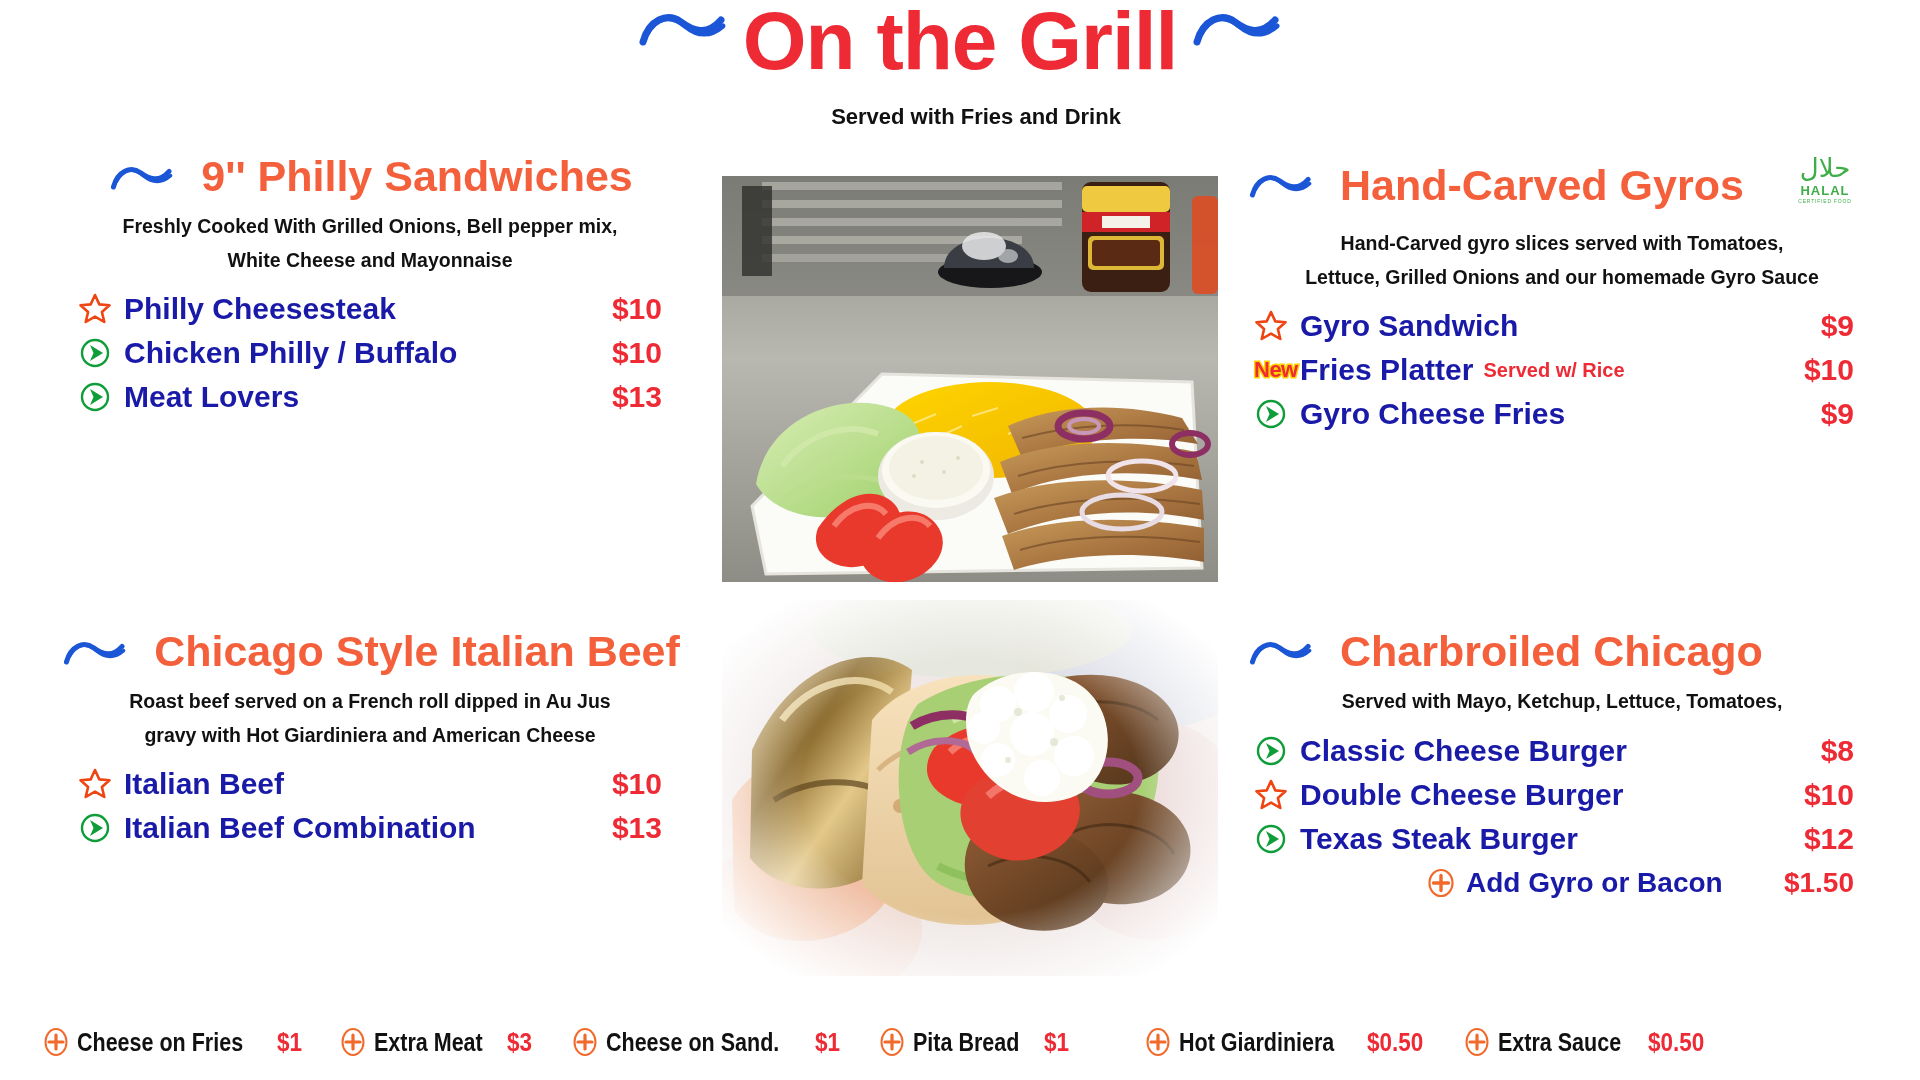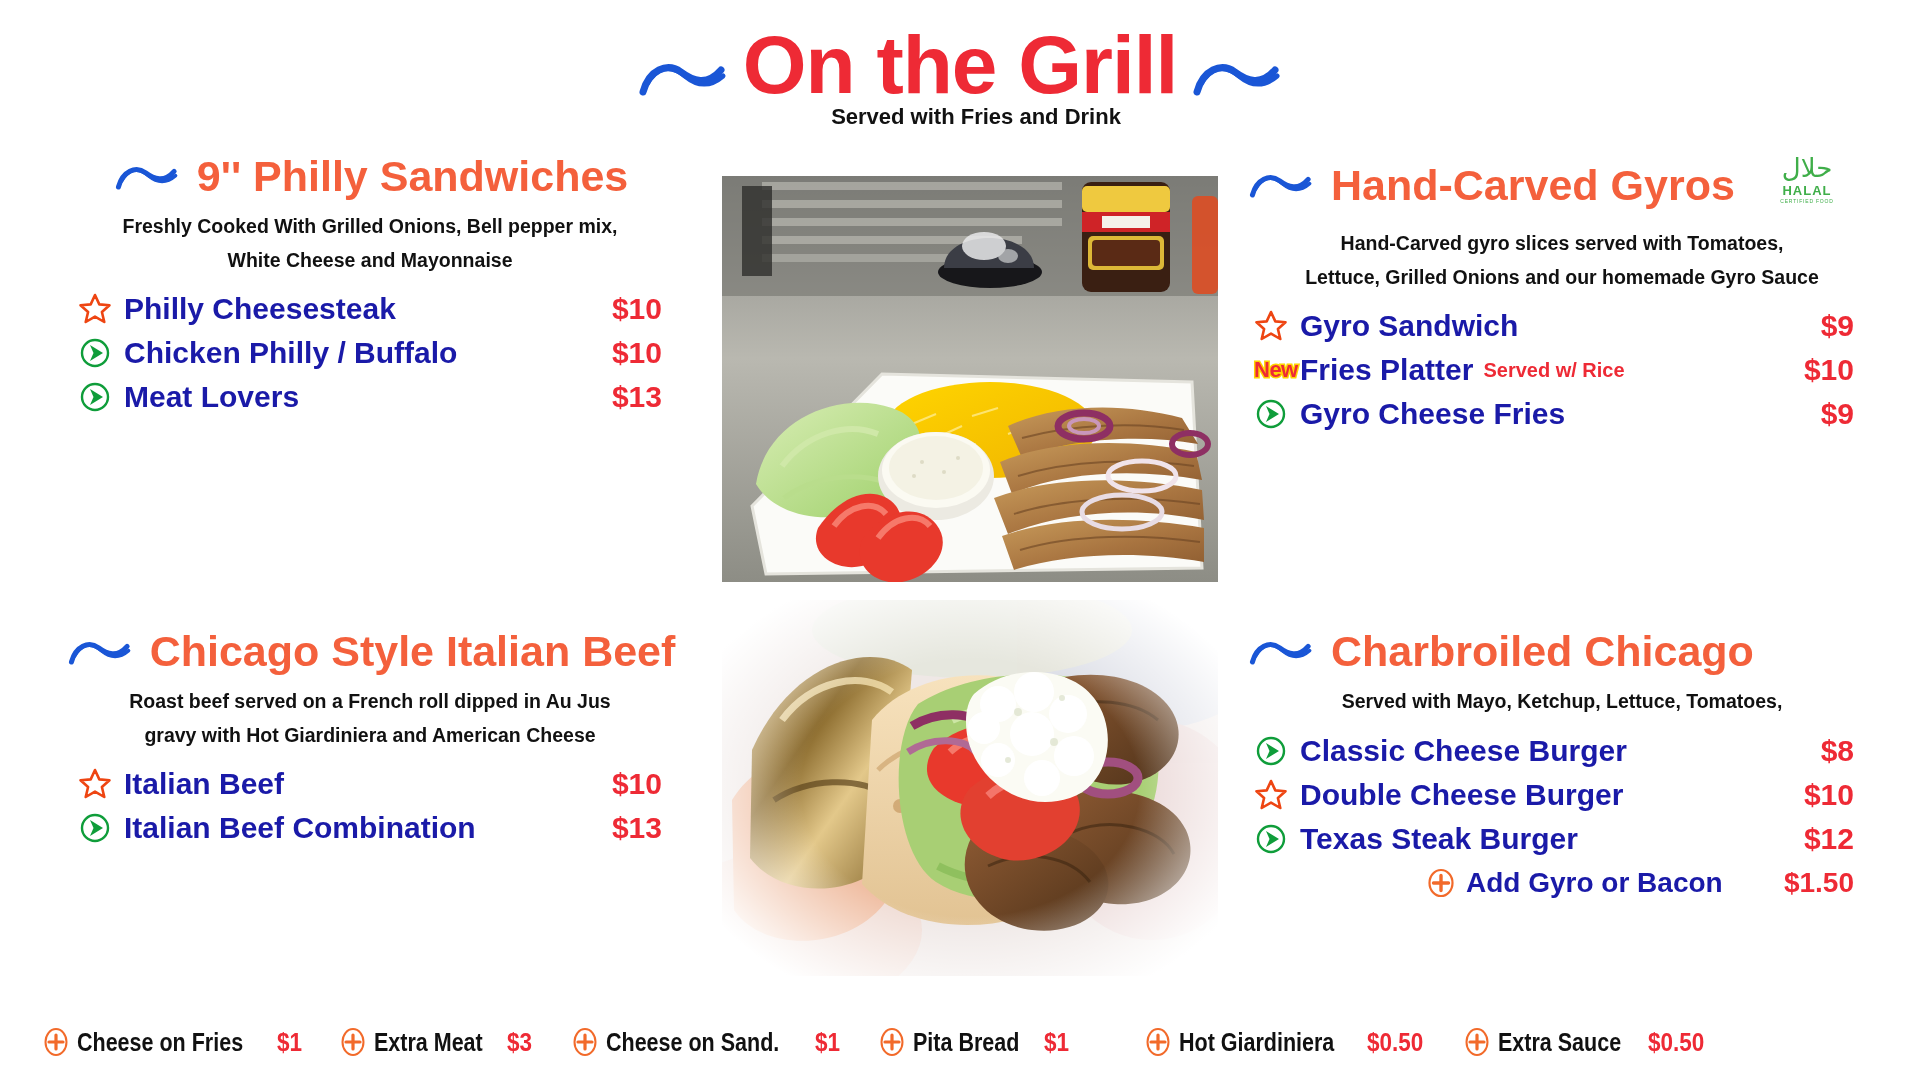--- a/index.html
+++ b/index.html
@@ -9,37 +9,37 @@
     font-family:"Liberation Sans", sans-serif;
     overflow:hidden;
     position:relative;
   }
   
   .header{
     position:absolute;top:0;left:0;width:1920px;height:150px;
     text-align:center;
   }
   .title-row{
-    display:flex;align-items:flex-end;justify-content:center;gap:14px;
+    display:flex;align-items:flex-start;justify-content:center;gap:14px;
     height:106px;
   }
   .main-title{
     font-size:82px;font-weight:bold;color:#ee2a35;
     letter-spacing:-1px;line-height:1;white-space:nowrap;
   }
   .served{
     font-size:22px;font-weight:bold;color:#111111;margin-top:-2px;padding-left:32px;
   }
   
   .swirl{display:inline-block;line-height:0;}
   .swirl svg{display:block;}
   
   .section{position:absolute;}
   .sec-head{
-    display:flex;align-items:center;gap:15px;white-space:nowrap;
+    display:flex;align-items:center;gap:24px;white-space:nowrap;
   }
   .sec-title{
     font-size:43px;font-weight:bold;color:#f4603c;line-height:1;
   }
   .sec-desc{
     font-size:19.5px;font-weight:bold;color:#111111;
     text-align:center;line-height:1.72;margin-top:12px;
   }
   .items{margin-top:10px;}
   .item{

